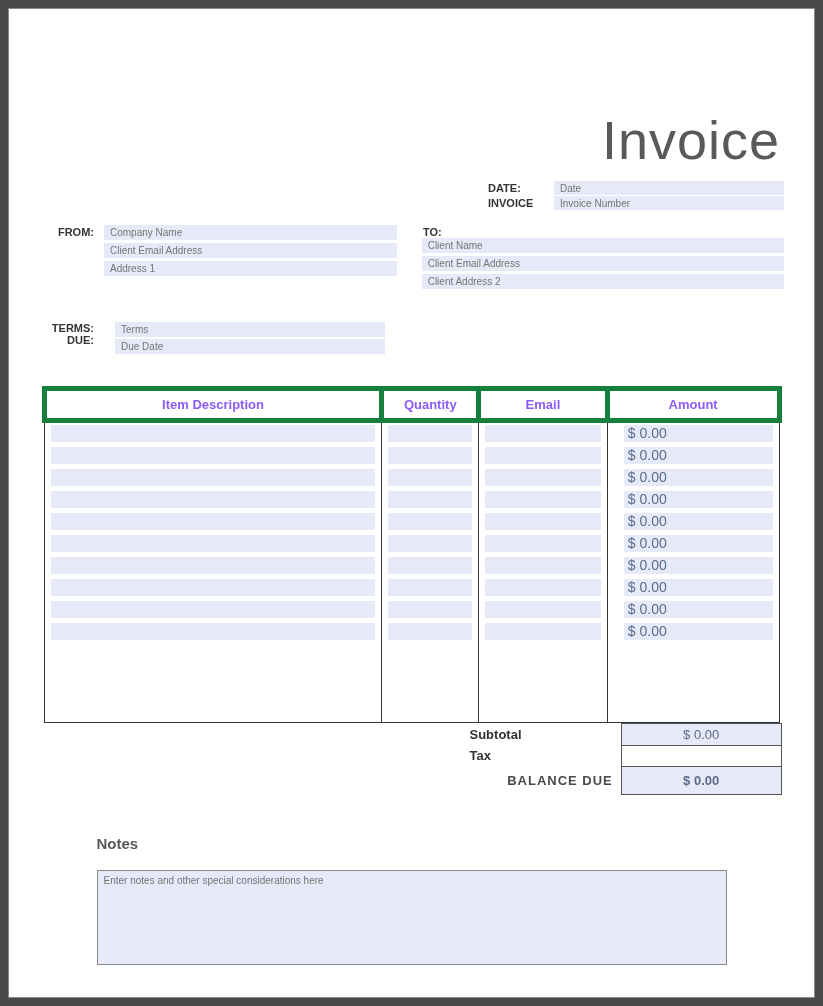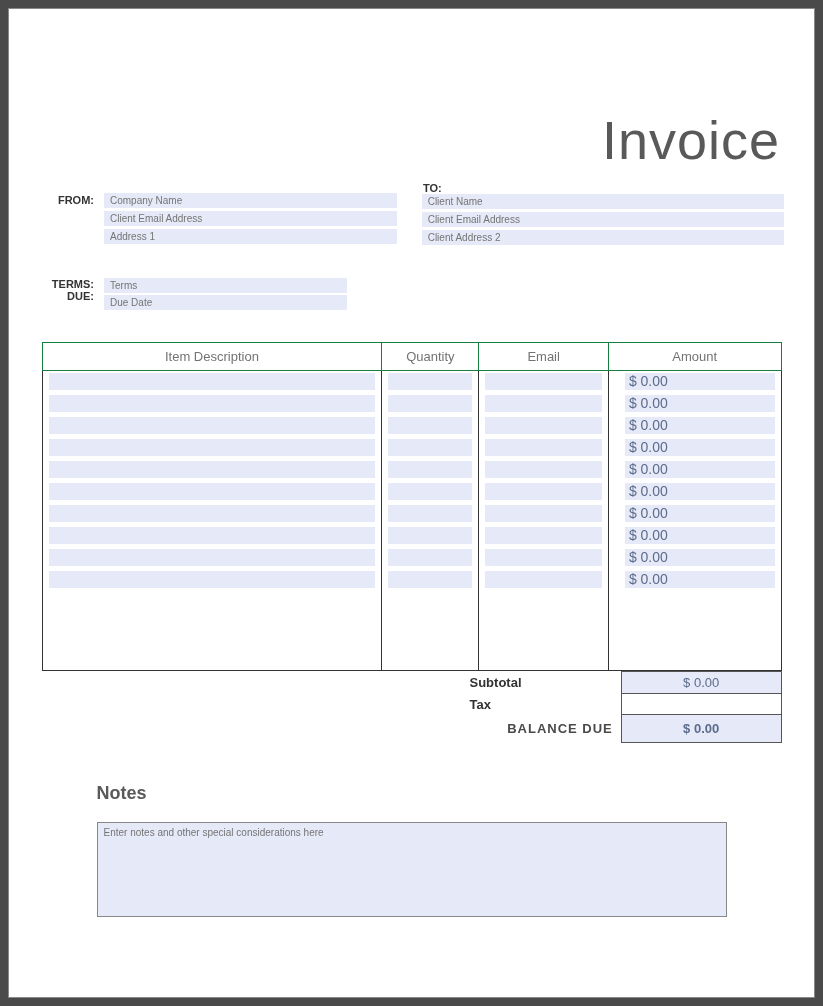--- a/index.html
+++ b/index.html
@@ -53,21 +53,21 @@
     border: none;
     outline: none;
   }
 
   .parties {
     display: flex;
     font-size: 11px;
     margin-bottom: 30px;
   }
   .party-col { display: flex; }
-  .party-col.from { width: 355px; margin-left: 10px; margin-top: 12px;}
+  .party-col.from { width: 355px; margin-left: 10px;}
   .party-col.to { width: 370px; margin-left: 25px; flex-direction: column;}
   .party-label {
     width: 55px;
     font-weight: bold;
     color: #333;
     text-align: right;
     padding-right: 10px;
     padding-top: 1px;
     font-size: 11px;
   }
@@ -86,45 +86,45 @@
     font-family: inherit;
   }
 
   .terms-block {
     display: flex;
     font-size: 11px;
     margin-left: 10px;
     margin-bottom: 30px;
   }
   .terms-labels { width: 55px; text-align: right; padding-right: 10px; font-weight: bold; color:#333;}
-  .terms-fields { width: 243px; }
+  .terms-fields { width: 270px; margin-left: 11px; }
   .tf {
     display: block;
     width: 100%;
     background: #e6e9f7;
     color: #7a7aa0;
     font-size: 10px;
     padding: 2px 6px;
     margin-bottom: 2px;
     border: none;
     outline: none;
     font-family: inherit;
   }
 
   table.items {
     width: 740px;
     border-collapse: collapse;
     margin: 0 auto;
     font-size: 13px;
   }
   table.items th {
-    border: 1px solid #15803d;
+    border: 5px solid #15803d;
     padding: 6px 8px;
-    font-weight: normal;
-    color: #737373;
+    font-weight: bold;
+    color: #8b5cf6;
     background: #fff;
   }
   table.items td {
     border-left: 1px solid #333;
     border-right: 1px solid #333;
     padding: 0;
     height: 22px;
   }
   .col-desc { width: 315px; }
   .col-qty { width: 90px; }
@@ -196,21 +196,21 @@
     font-weight: bold;
     color: #5c6c8c;
     background: #e6e9f7;
   }
 
   .notes-block {
     width: 630px;
     margin: 40px auto 0 auto;
   }
   .notes-title {
-    font-size: 18px;
+    font-size: 15px;
     font-weight: bold;
     color: #595959;
     margin-bottom: 18px;
   }
   .notes-box {
     width: 100%;
     height: 95px;
     border: 1px solid #888;
     background: #e6e9f7;
     color: #7a7aa0;
@@ -221,20 +221,32 @@
     font-family: inherit;
   }
 </style>
 </head>
 <body>
 
 <div class="page">
 
   <div class="title">Invoice</div>
 
+  <div class="meta">
+    <div class="meta-inner">
+      <div class="meta-row">
+        <span class="meta-label">DATE:</span>
+        <input class="meta-field" placeholder="Date" style="">
+      </div>
+      <div class="meta-row">
+        <span class="meta-label">INVOICE</span>
+        <input class="meta-field" placeholder="Invoice Number" style="">
+      </div>
+    </div>
+  </div>
 
   <div class="parties">
     <div class="party-col from">
       <div class="party-label">FROM:</div>
       <div class="party-fields">
         <input class="pf" placeholder="Company Name" style="">
         <input class="pf" placeholder="Client Email Address" style="">
         <input class="pf" placeholder="Address 1" style="">
       </div>
     </div>

